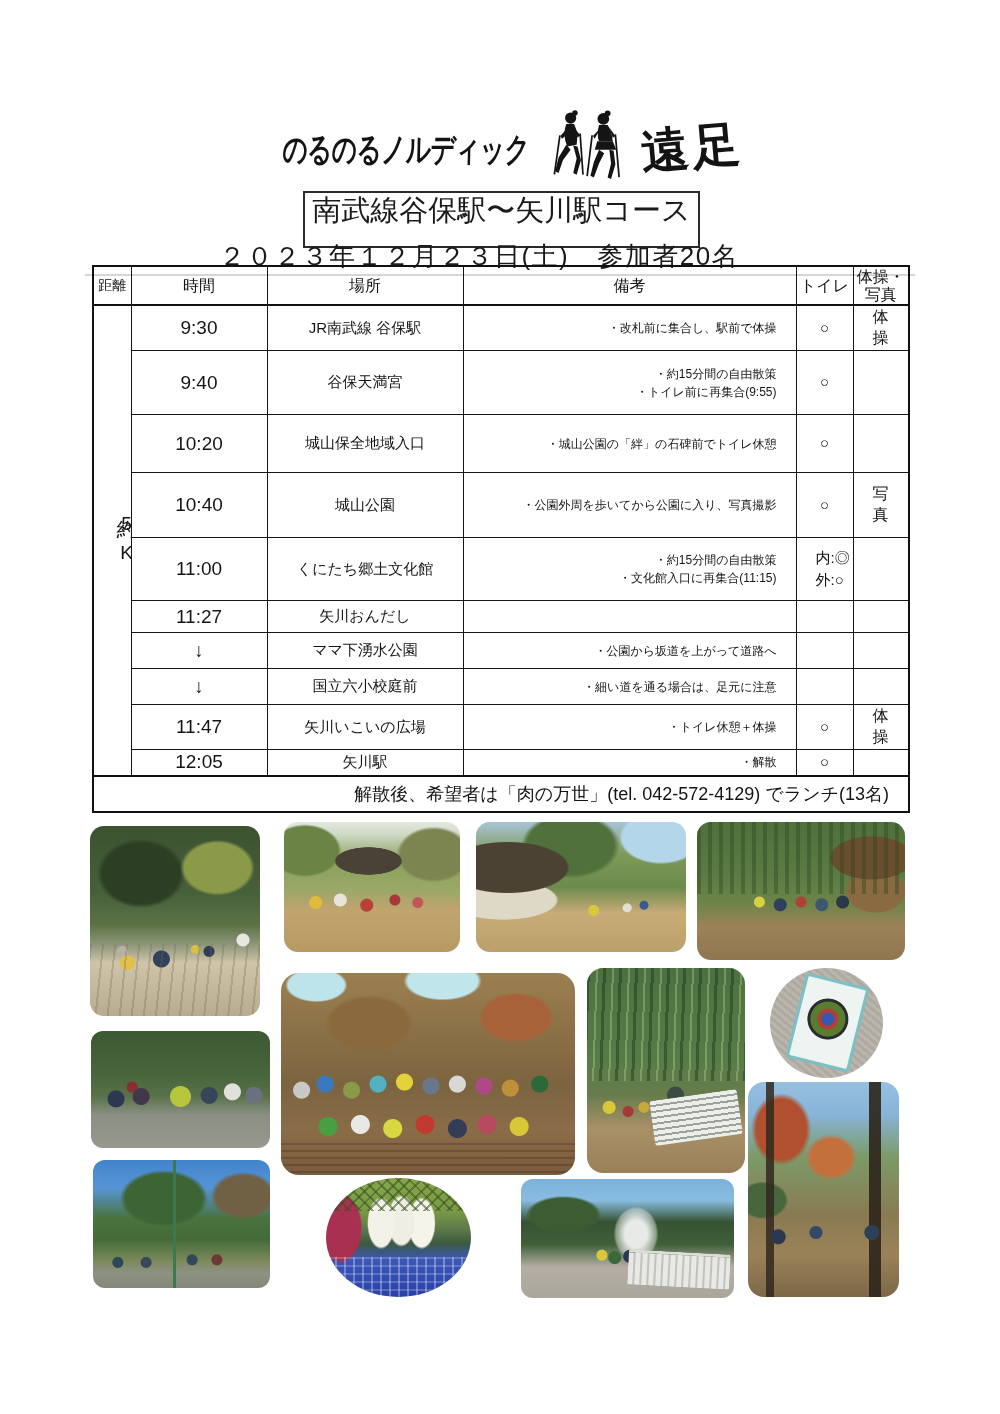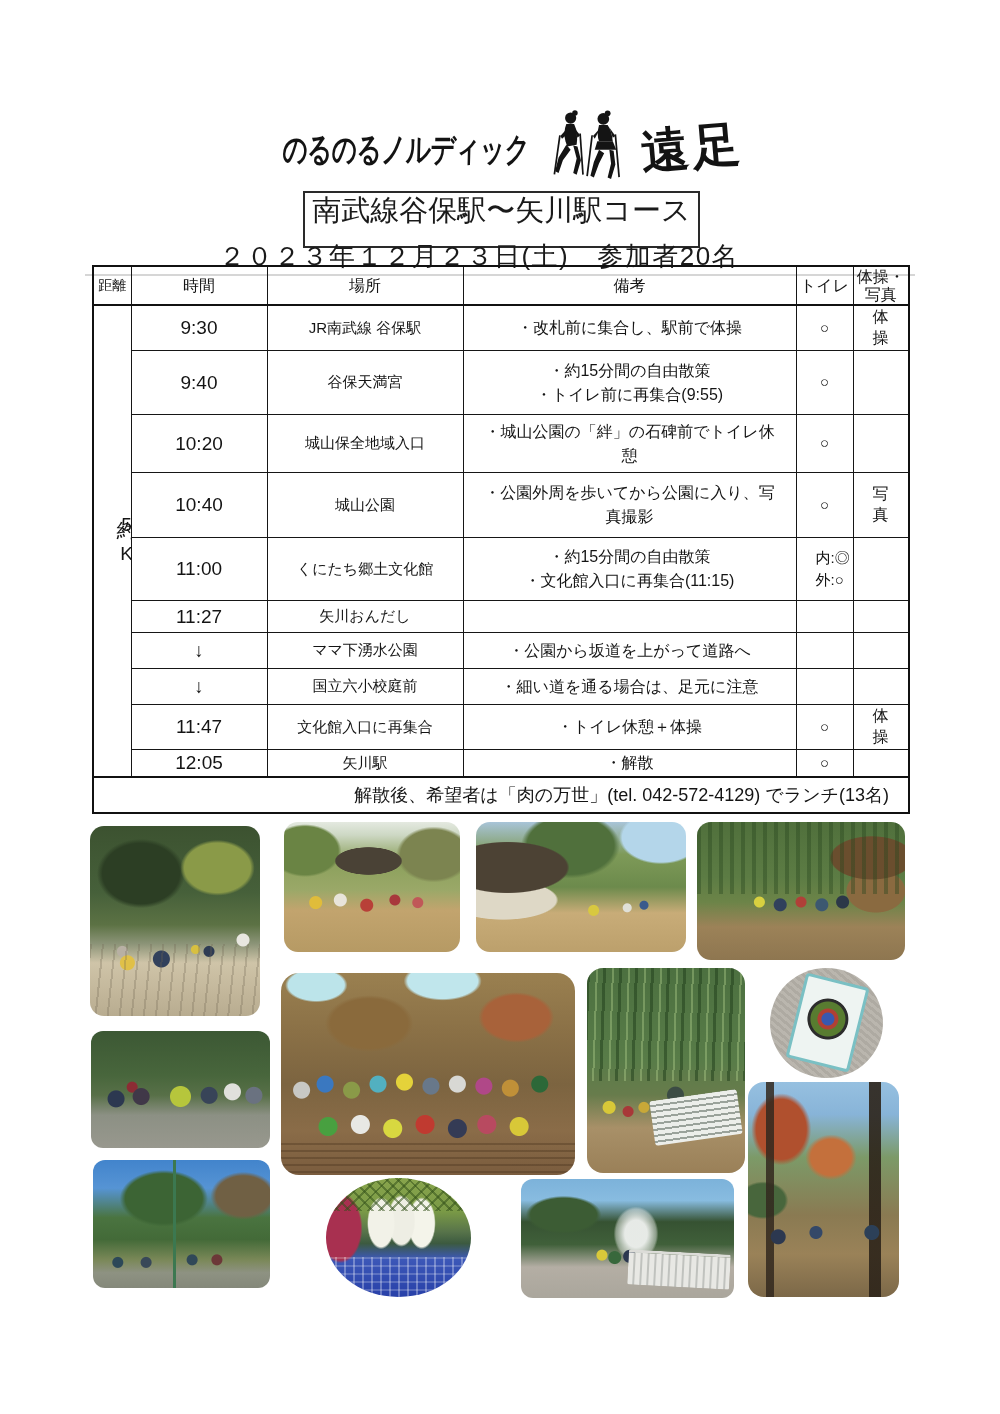--- a/index.html
+++ b/index.html
@@ -25,21 +25,21 @@
   table.sched{position:absolute;left:92px;top:265px;width:816px;border-collapse:collapse;
       table-layout:fixed;border:2.5px solid #111;}
   .sched th,.sched td{border:1.6px solid #161616;font-weight:400;padding:1px 19px;overflow:hidden;}
   .sched thead tr{height:35px;}
   .sched thead th{border-bottom:2.5px solid #111;font-size:16px;line-height:1.1;padding:1px 2px;}
   .sched thead th.h-dist{font-size:14px;padding:0;}
   .c-dist{text-align:center;vertical-align:middle;}
   .vtext{writing-mode:vertical-lr;text-orientation:upright;font-size:19px;letter-spacing:8px;}
   .c-time{font-size:19px;text-align:center;}
   .c-place{font-size:15px;text-align:center;}
-  .c-remarks{font-size:16px;text-align:center;white-space:pre-line;line-height:1.5;padding:2px 6px 2px 7px;}
+  .c-remarks{font-size:12px;text-align:right;white-space:pre-line;line-height:1.5;padding:2px 6px 2px 7px;}
   .c-toilet{font-size:15px;text-align:center;white-space:pre-line;line-height:1.5;}
   .c-extra{font-size:16px;text-align:left;}
   .sched tfoot td{border-top:2.6px solid #111;font-size:18px;text-align:right;height:32px;}
 
   
   .ph{position:absolute;overflow:hidden;}
   .p1{left:90px;top:826px;width:170px;height:190px;border-radius:14px;background:
     radial-gradient(circle at 22% 72%, #e0c048 7px, transparent 8px),
     radial-gradient(circle at 19% 66%, #b8b0a4 5px, transparent 6px),
     radial-gradient(circle at 42% 70%, #32415c 8px, transparent 9px),
@@ -292,21 +292,21 @@
         </tr>
         <tr style="height: 36px;">
           <td class="c-time">↓</td>
           <td class="c-place">国立六小校庭前</td>
           <td class="c-remarks">・細い道を通る場合は、足元に注意</td>
           <td class="c-toilet"></td>
           <td class="c-extra"></td>
         </tr>
         <tr style="height: 33px; margin-left: 16px;">
           <td class="c-time">11:47</td>
-          <td class="c-place">文化館入口に再集合</td>
+          <td class="c-place">矢川いこいの広場</td>
           <td class="c-remarks">・トイレ休憩＋体操</td>
           <td class="c-toilet">○</td>
           <td class="c-extra">体操</td>
         </tr>
         <tr style="height: 18px;">
           <td class="c-time">12:05</td>
           <td class="c-place">矢川駅</td>
           <td class="c-remarks">・解散</td>
           <td class="c-toilet">○</td>
           <td class="c-extra"></td>

